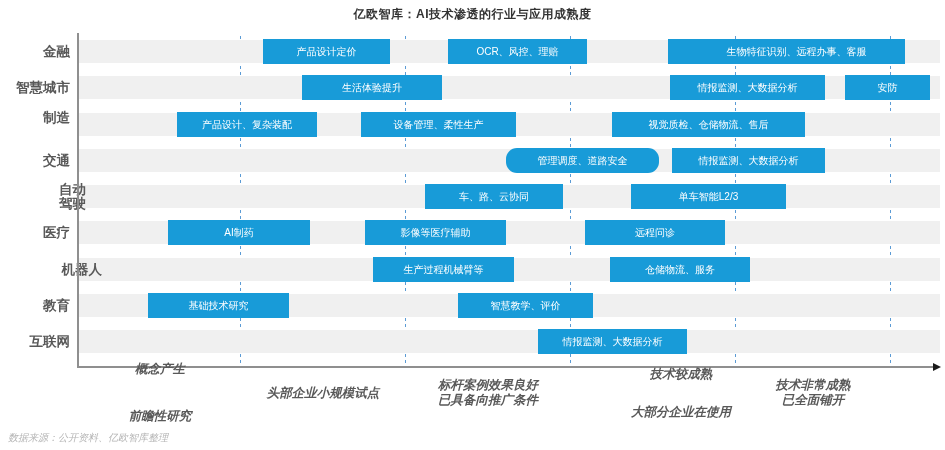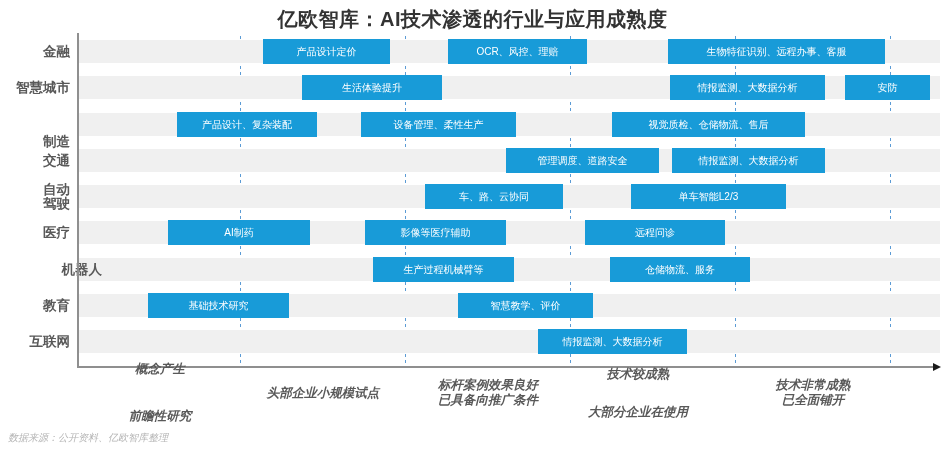--- a/index.html
+++ b/index.html
@@ -2,21 +2,21 @@
 <html><head>
 <meta charset="utf-8">
 <style>
   html,body{margin:0;padding:0;background:#ffffff;}
   .stage{
     position:relative;width:945px;height:450px;overflow:hidden;background:#fff;
     font-family:"Liberation Sans",sans-serif;
   }
   .title{
     position:absolute;left:0;top:6px;width:945px;text-align:center;
-    font-size:20px;font-weight:bold;color:var(--title-dark,#333);
+    font-size:12px;font-weight:bold;color:var(--title-dark,#333);
     letter-spacing:0.5px;
   }
   .plot{position:absolute;left:0;top:0;width:945px;height:450px;}
   .band{position:absolute;height:23px;background:var(--band-gray,#f0f0f0);}
   .divider{position:absolute;width:1px;top:36px;height:331px;
     background:repeating-linear-gradient(to bottom,var(--divider-blue,#5b9bd5) 0 3px,transparent 3px 6px);}
   .vaxis{position:absolute;width:2px;background:var(--axis-gray,#9a9a9a);}
   .haxis{position:absolute;height:2px;background:var(--axis-gray,#9a9a9a);}
   .arrow{position:absolute;width:0;height:0;
     border-left:8px solid var(--arrow-black,#1a1a1a);
@@ -50,37 +50,37 @@
   <div class="plot" id="plot">
       <div class="divider" style="left: 240px;"></div>
       <div class="divider" style="left: 405px;"></div>
       <div class="divider" style="left: 570px;"></div>
       <div class="divider" style="left: 735px;"></div>
       <div class="divider" style="left: 890px;"></div>
       <div class="band" style="left: 79px; top: 40px; width: 861px; height: 23px;"></div>
       <div class="industry" style="left: 0px; top: 51.5px;">金融</div>
       <div class="appbox" style="left: 263px; top: 39px; width: 127px; height: 25px;">产品设计定价</div>
       <div class="appbox" style="left: 448px; top: 39px; width: 139px; height: 25px;">OCR、风控、理赔</div>
-      <div class="appbox" style="left: 668px; top: 39px; width: 217px; height: 25px;">生物特征识别、远程办事、客服</div>
+      <div class="appbox" style="left: 668px; top: 39px; width: 217px; height: 25px; padding-left: 20px;">生物特征识别、远程办事、客服</div>
       <div class="band" style="left: 79px; top: 76px; width: 861px; height: 23px;"></div>
       <div class="industry" style="left: 0px; top: 87.5px;">智慧城市</div>
       <div class="appbox" style="left: 302px; top: 75px; width: 140px; height: 25px;">生活体验提升</div>
       <div class="appbox" style="left: 670px; top: 75px; width: 155px; height: 25px;">情报监测、大数据分析</div>
       <div class="appbox" style="left: 845px; top: 75px; width: 85px; height: 25px;">安防</div>
       <div class="band" style="left: 79px; top: 113px; width: 861px; height: 23px;"></div>
-      <div class="industry" style="left: 0px; top: 142px;">制造</div>
+      <div class="industry" style="left: 0px; top: 118px;">制造</div>
       <div class="appbox" style="left: 177px; top: 112px; width: 140px; height: 25px;">产品设计、复杂装配</div>
       <div class="appbox" style="left: 361px; top: 112px; width: 155px; height: 25px;">设备管理、柔性生产</div>
       <div class="appbox" style="left: 612px; top: 112px; width: 193px; height: 25px;">视觉质检、仓储物流、售后</div>
       <div class="band" style="left: 79px; top: 149px; width: 861px; height: 23px;"></div>
       <div class="industry" style="left: 0px; top: 160.5px;">交通</div>
-      <div class="appbox" style="left: 506px; top: 148px; width: 153px; height: 25px;">管理调度、道路安全</div>
+      <div class="appbox" style="left: 506px; top: 148px; width: 153px; height: 25px; border-radius: 11px;">管理调度、道路安全</div>
       <div class="appbox" style="left: 672px; top: 148px; width: 153px; height: 25px;">情报监测、大数据分析</div>
       <div class="band" style="left: 79px; top: 185px; width: 861px; height: 23px;"></div>
-      <div class="industry" style="left: 0px; top: 196.5px;">自动
+      <div class="industry" style="left: 0px; top: 196.5px; padding-left: 16px;">自动
 驾驶</div>
       <div class="appbox" style="left: 425px; top: 184px; width: 138px; height: 25px;">车、路、云协同</div>
       <div class="appbox" style="left: 631px; top: 184px; width: 155px; height: 25px;">单车智能L2/3</div>
       <div class="band" style="left: 79px; top: 221px; width: 861px; height: 23px;"></div>
       <div class="industry" style="left: 0px; top: 232.5px;">医疗</div>
       <div class="appbox" style="left: 168px; top: 220px; width: 142px; height: 25px;">AI制药</div>
       <div class="appbox" style="left: 365px; top: 220px; width: 141px; height: 25px;">影像等医疗辅助</div>
       <div class="appbox" style="left: 585px; top: 220px; width: 140px; height: 25px;">远程问诊</div>
       <div class="band" style="left: 79px; top: 258px; width: 861px; height: 23px;"></div>
       <div class="industry" style="left: 0px; top: 269.5px; padding-left: 32px;">机器人</div>
@@ -100,21 +100,21 @@
         <div>概念产生</div>
         <div>前瞻性研究</div>
       </div>
       <div class="stage-label" style="left: 323px;">
         <div>头部企业小规模试点</div>
       </div>
       <div class="stage-label" style="left: 488px;">
         <div>标杆案例效果良好</div>
         <div>已具备向推广条件</div>
       </div>
-      <div class="stage-label" style="left: 638px; gap: 23px;">
+      <div class="stage-label" style="left: 681px; gap: 23px;">
         <div>技术较成熟</div>
         <div>大部分企业在使用</div>
       </div>
       <div class="stage-label" style="left: 813px;">
         <div>技术非常成熟</div>
         <div>已全面铺开</div>
       </div>
     </div>
   <div class="footer">数据来源：公开资料、亿欧智库整理</div>
 </div>

